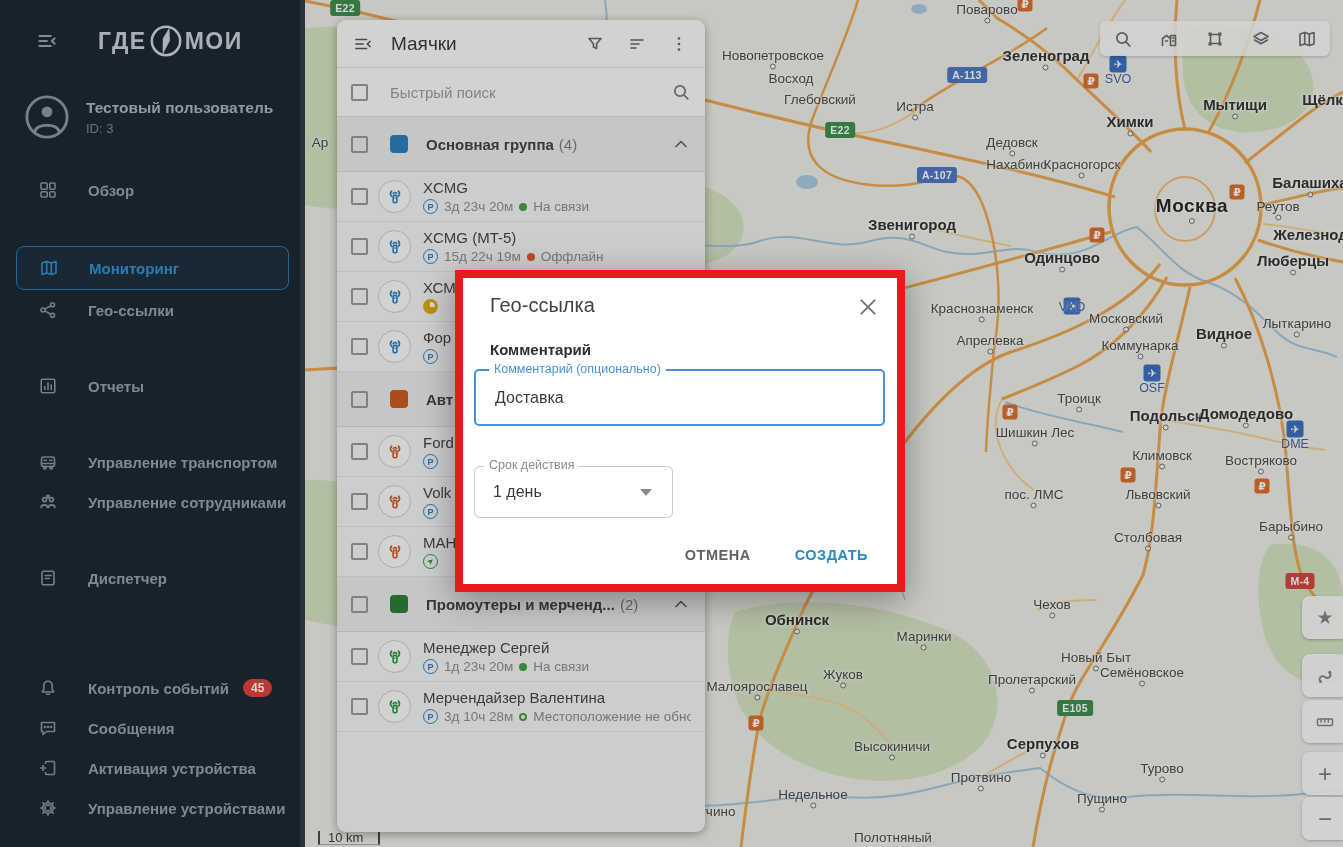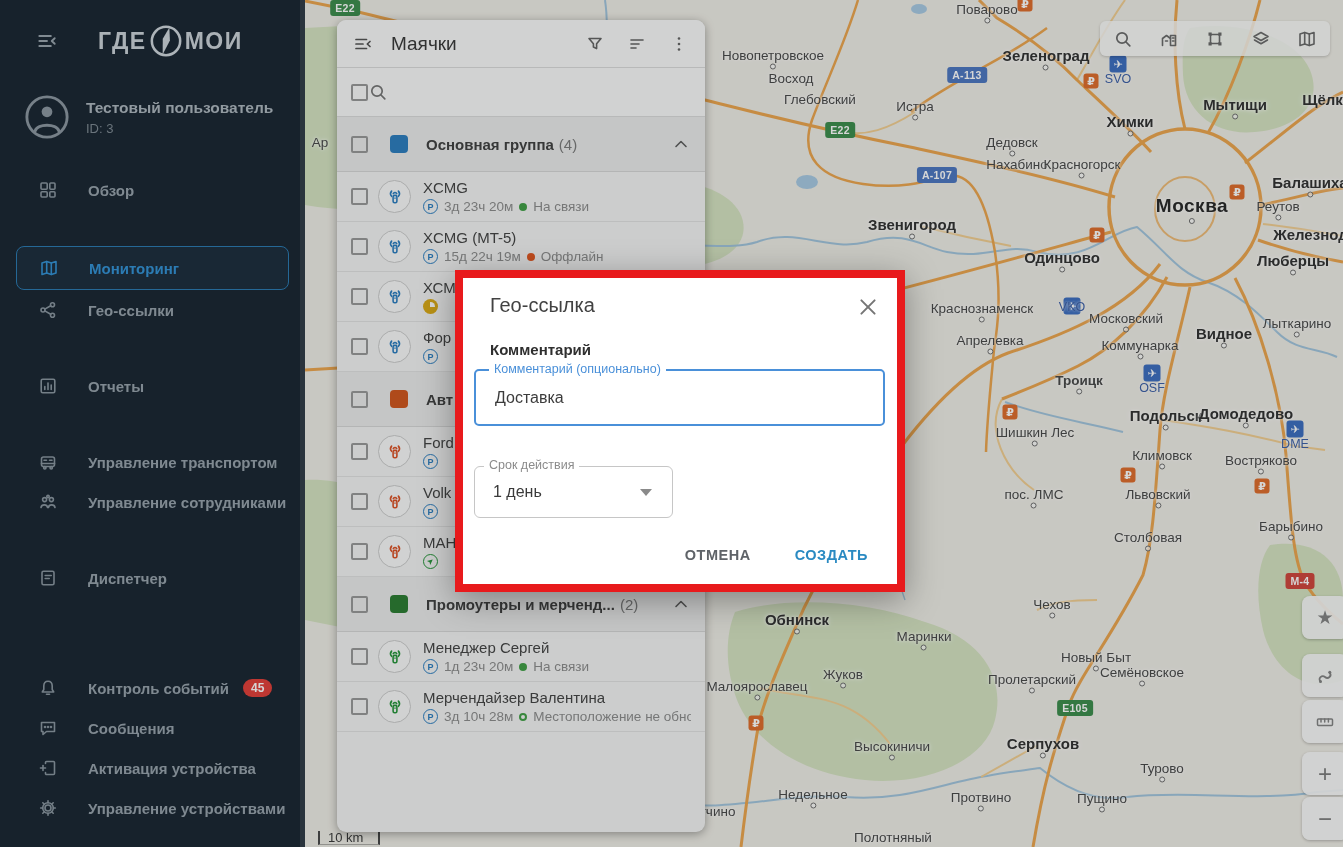--- a/index.html
+++ b/index.html
@@ -206,41 +206,41 @@
       <div class="mlb b" style="left: 1010px; top: 234px;">Железнодо</div>
       <div class="mlb b" style="left: 607px; top: 224px;">Звенигород<span class="cring"></span></div>
       <div class="mlb b" style="left: 757px; top: 257px;">Одинцово<span class="cring"></span></div>
       <div class="mlb b" style="left: 988px; top: 260px;">Люберцы<span class="cring"></span></div>
       <div class="mlb n" style="left: 992px; top: 323px;">Лыткарино<span class="cring"></span></div>
       <div class="mlb n" style="left: 677px; top: 308px;">Краснознаменск<span class="cring"></span></div>
       <div class="mlb n" style="left: 821px; top: 318px;">Московский<span class="cring"></span></div>
       <div class="mlb b" style="left: 919px; top: 333px;">Видное<span class="cring"></span></div>
       <div class="mlb n" style="left: 685px; top: 340px;">Апрелевка<span class="cring"></span></div>
       <div class="mlb n" style="left: 835px; top: 345px;">Коммунарка<span class="cring"></span></div>
-      <div class="mlb n" style="left: 774px; top: 380px; font-weight: bold;">Троицк<span class="cring"></span></div>
+      <div class="mlb n" style="left: 774px; top: 398px;">Троицк<span class="cring"></span></div>
       <div class="mlb b" style="left: 861px; top: 415px;">Подольск<span class="cring"></span></div>
       <div class="mlb b" style="left: 941px; top: 413px;">Домодедово<span class="cring"></span></div>
       <div class="mlb n" style="left: 730px; top: 432px;">Шишкин Лес<span class="cring"></span></div>
       <div class="mlb n" style="left: 857px; top: 455px;">Климовск<span class="cring"></span></div>
       <div class="mlb n" style="left: 956px; top: 460px;">Востряково<span class="cring"></span></div>
       <div class="mlb n" style="left: 729px; top: 494px;">пос. ЛМС<span class="cring"></span></div>
       <div class="mlb n" style="left: 853px; top: 494px;">Львовский<span class="cring"></span></div>
       <div class="mlb n" style="left: 843px; top: 537px;">Столбовая<span class="cring"></span></div>
       <div class="mlb n" style="left: 986px; top: 526px;">Барыбино<span class="cring"></span></div>
       <div class="mlb n" style="left: 747px; top: 604px;">Чехов<span class="cring"></span></div>
       <div class="mlb b" style="left: 492px; top: 619px;">Обнинск<span class="cring"></span></div>
       <div class="mlb n" style="left: 619px; top: 636px;">Маринки<span class="cring"></span></div>
       <div class="mlb n" style="left: 791px; top: 657px;">Новый Быт<span class="cring"></span></div>
       <div class="mlb n" style="left: 837px; top: 672px;">Семёновское<span class="cring"></span></div>
       <div class="mlb n" style="left: 538px; top: 674px;">Жуков<span class="cring"></span></div>
       <div class="mlb n" style="left: 727px; top: 679px;">Пролетарский<span class="cring"></span></div>
       <div class="mlb n" style="left: 452px; top: 686px;">Малоярославец<span class="cring"></span></div>
       <div class="mlb n" style="left: 587px; top: 746px;">Высокиничи<span class="cring"></span></div>
       <div class="mlb b" style="left: 738px; top: 743px;">Серпухов<span class="cring"></span></div>
-      <div class="mlb n" style="left: 676px; top: 797px;">Протвино<span class="cring"></span></div>
+      <div class="mlb n" style="left: 676px; top: 777px;">Протвино<span class="cring"></span></div>
       <div class="mlb n" style="left: 857px; top: 768px;">Турово<span class="cring"></span></div>
       <div class="mlb n" style="left: 508px; top: 794px;">Недельное<span class="cring"></span></div>
       <div class="mlb n" style="left: 797px; top: 798px;">Пущино<span class="cring"></span></div>
       <div class="mlb n" style="left: 588px; top: 837px;">Полотняный</div>
       <div class="mlb n" style="left: 409px; top: 811px;">етчино</div>
       <div class="mlb n" style="left: 15px; top: 142px;">Ар</div>
     </div>
   <div id="mbadges">
       <div class="rb g" style="left: 40px; top: 8px;">E22</div>
       <div class="rb g" style="left: 535px; top: 130px;">E22</div>
@@ -522,20 +522,21 @@
           <svg width="20" height="20" viewBox="0 0 20 20" fill="none" stroke="currentColor" stroke-width="1.6" stroke-linecap="round" stroke-linejoin="round">
             <circle cx="10" cy="4.5" r="1.3" fill="currentColor" stroke="none"></circle>
             <circle cx="10" cy="10" r="1.3" fill="currentColor" stroke="none"></circle>
             <circle cx="10" cy="15.5" r="1.3" fill="currentColor" stroke="none"></circle>
           </svg>
         </span>
       </span>
   </div>
   <div class="psearch">
     <span class="cb"></span>
+    <input class="srch-in" readonly="" placeholder="Быстрый поиск" style="">
     <span class="mag">
       <svg width="20" height="20" viewBox="0 0 20 20" fill="none" stroke="currentColor" stroke-width="1.7" stroke-linecap="round">
           <circle cx="9" cy="9" r="5.2"></circle>
           <line x1="13" y1="13" x2="16.8" y2="16.8"></line>
         </svg>
     </span>
   </div>
   <div id="plist">
       <div class="grow">
         <span class="cb"></span>

